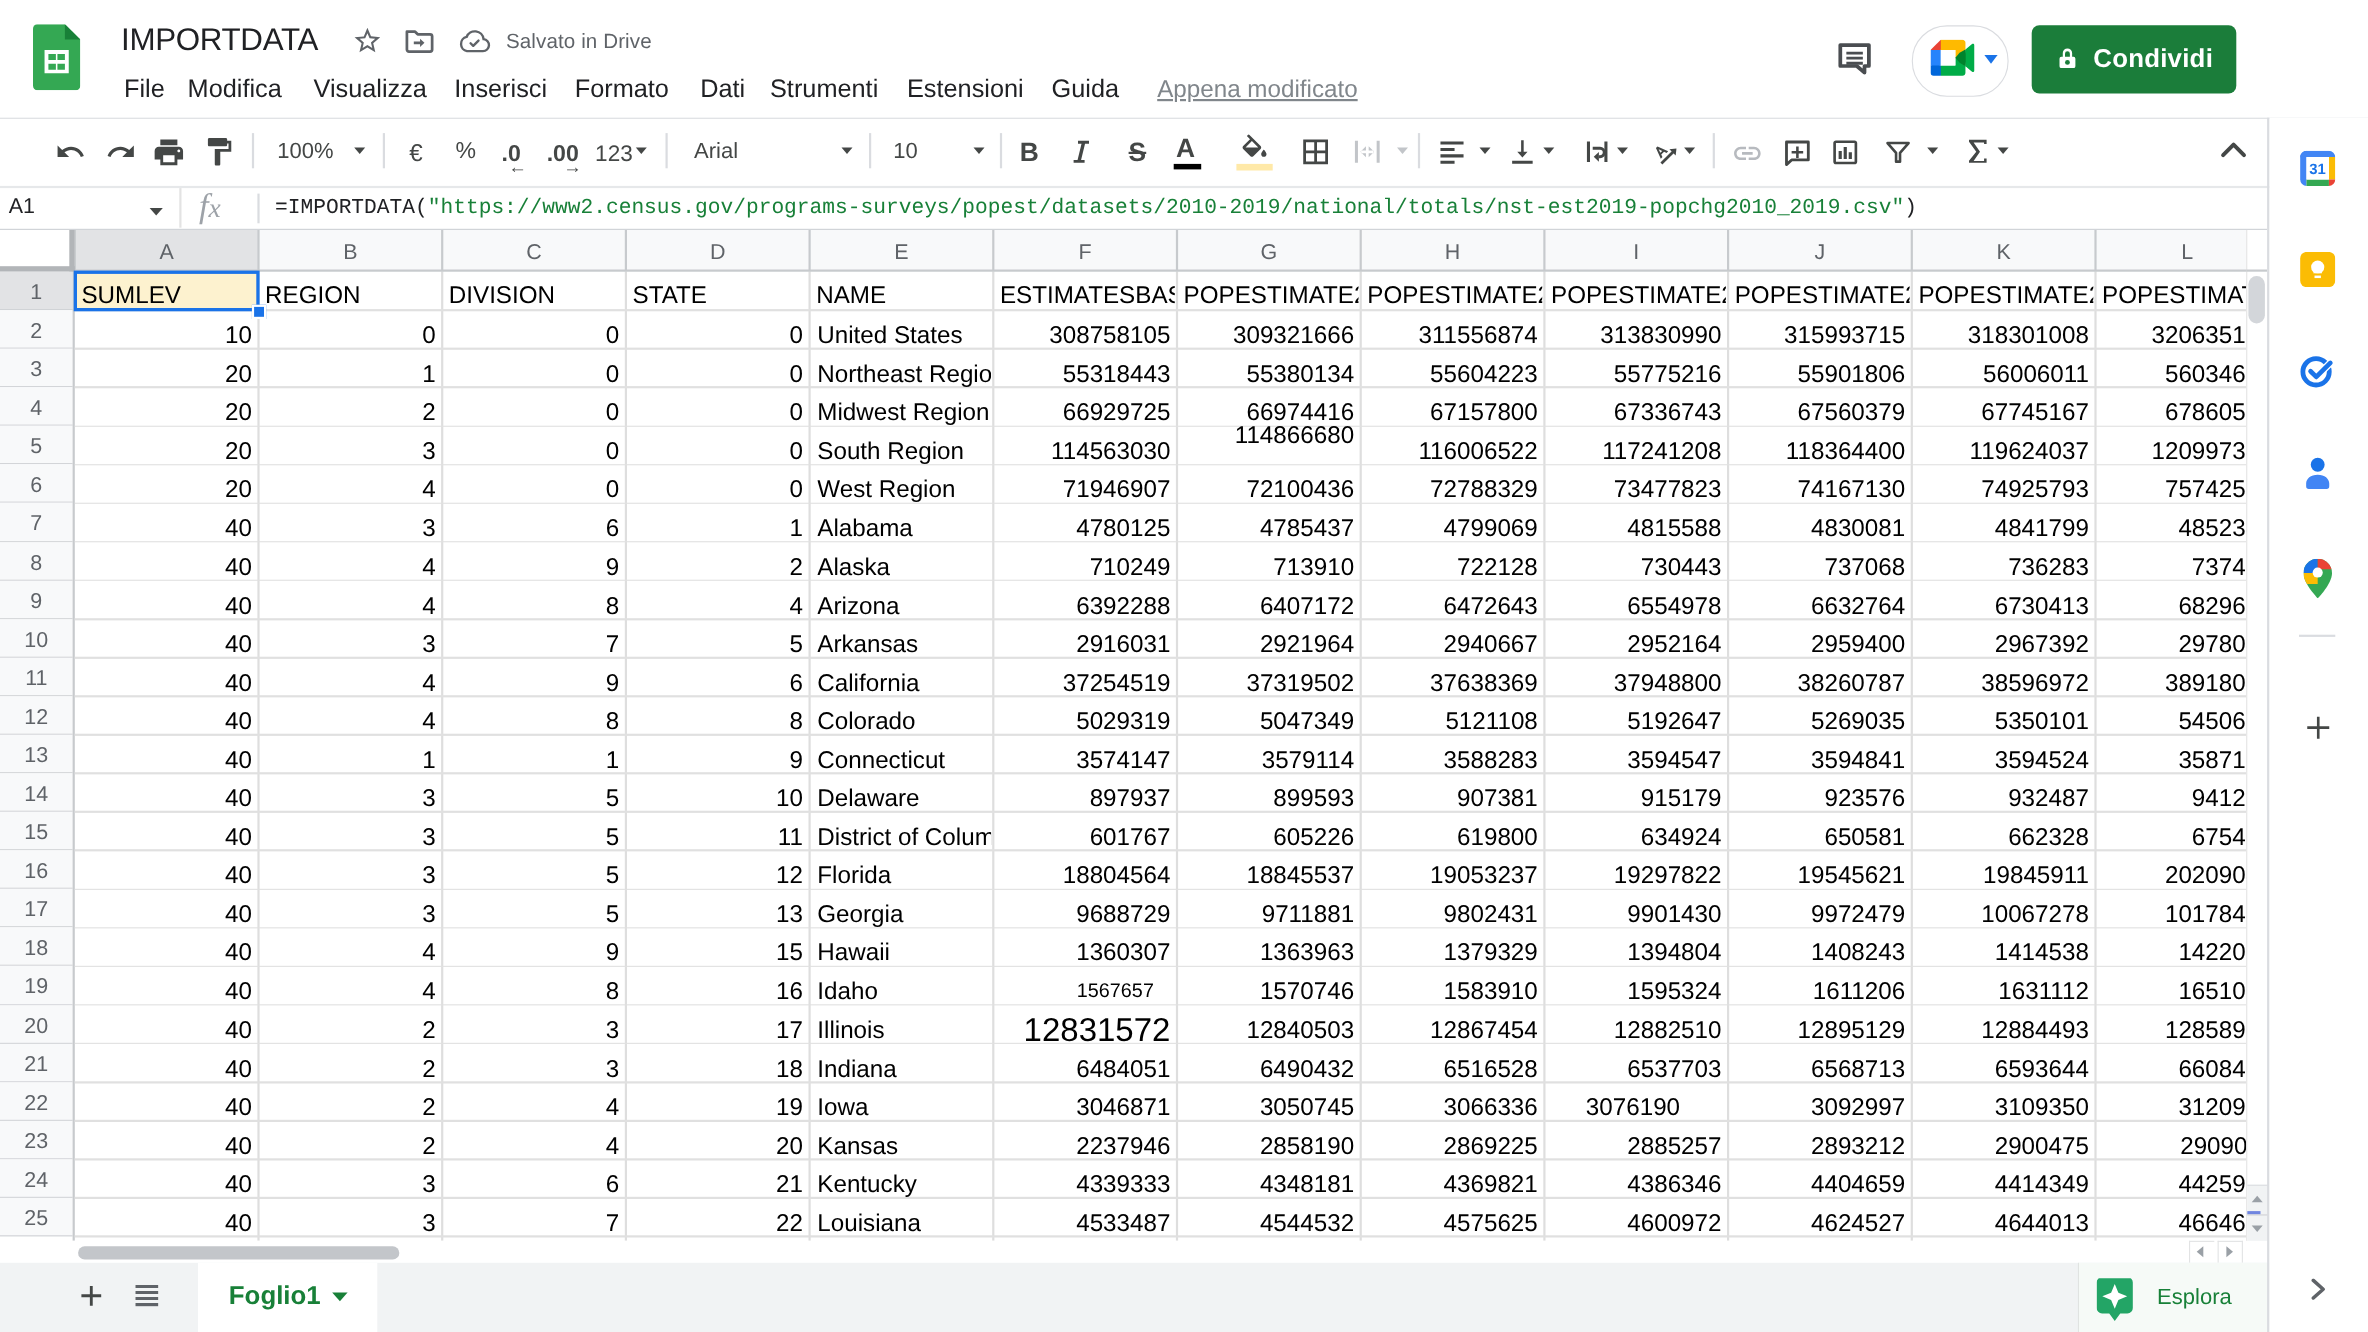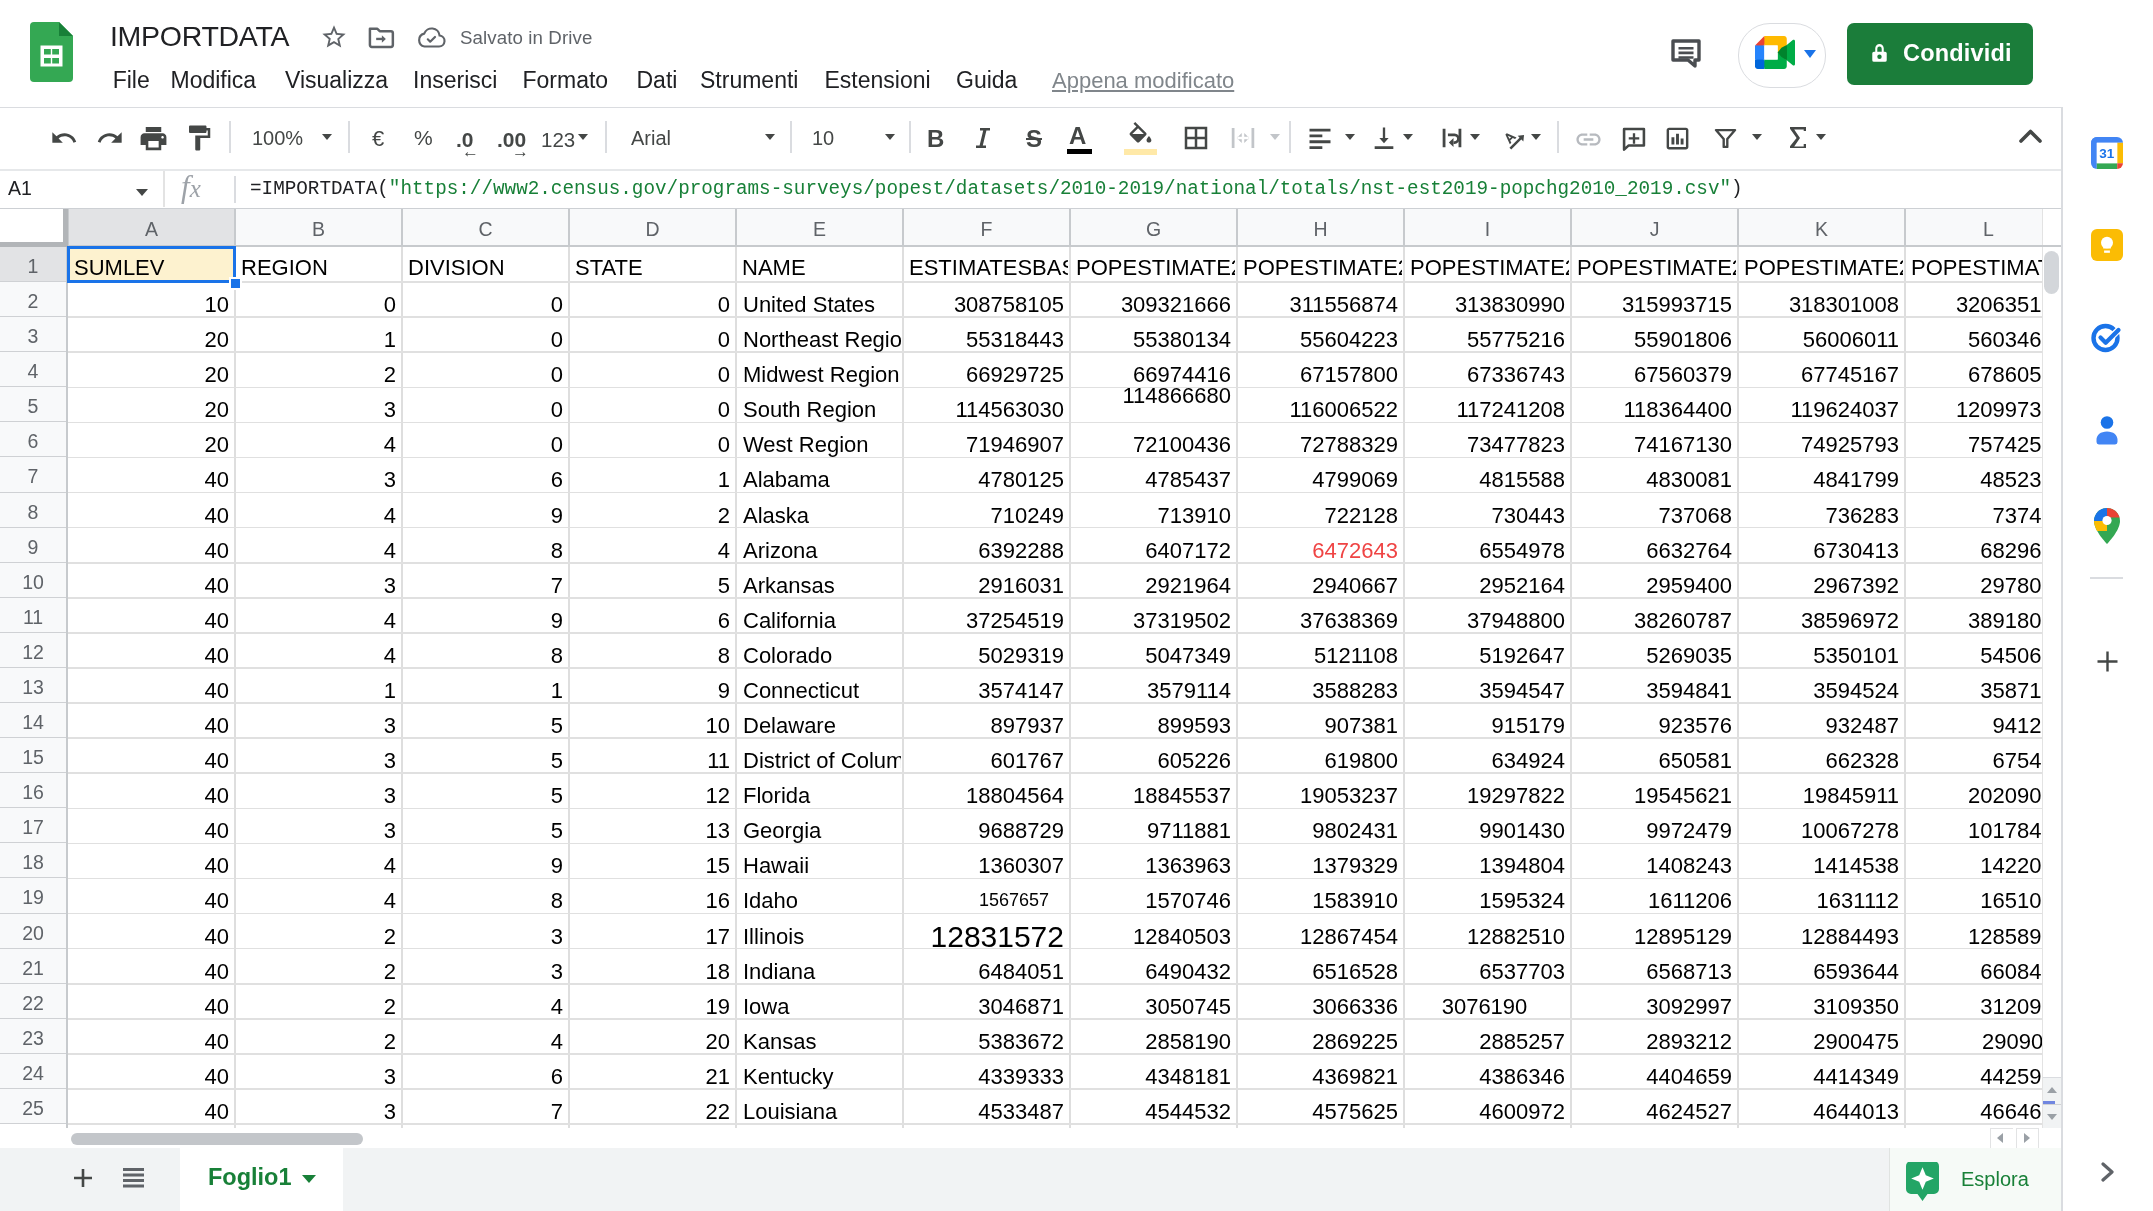--- a/index.html
+++ b/index.html
@@ -391,21 +391,21 @@
 <div class="ab" style="left:1571.0px;top:283.56px;width:161.0px;height:35.08px;line-height:45px;font-size:22px;color:#000;text-align:right;white-space:nowrap">737068</div>
 <div class="ab" style="left:1738.0px;top:283.56px;width:161.0px;height:35.08px;line-height:45px;font-size:22px;color:#000;text-align:right;white-space:nowrap">736283</div>
 <div class="ab" style="left:1905.0px;top:283.56px;width:161.0px;height:35.08px;line-height:45px;font-size:22px;color:#000;text-align:right;white-space:nowrap">737498</div>
 <div class="ab" style="left:68.0px;top:318.64px;width:161.0px;height:35.08px;line-height:45px;font-size:22px;color:#000;text-align:right;white-space:nowrap">40</div>
 <div class="ab" style="left:235.0px;top:318.64px;width:161.0px;height:35.08px;line-height:45px;font-size:22px;color:#000;text-align:right;white-space:nowrap">4</div>
 <div class="ab" style="left:402.0px;top:318.64px;width:161.0px;height:35.08px;line-height:45px;font-size:22px;color:#000;text-align:right;white-space:nowrap">8</div>
 <div class="ab" style="left:569.0px;top:318.64px;width:161.0px;height:35.08px;line-height:45px;font-size:22px;color:#000;text-align:right;white-space:nowrap">4</div>
 <div class="ab" style="left:743.0px;top:318.64px;width:158.0px;height:35.08px;line-height:45px;font-size:22px;color:#000;white-space:nowrap;overflow:hidden">Arizona</div>
 <div class="ab" style="left:903.0px;top:318.64px;width:161.0px;height:35.08px;line-height:45px;font-size:22px;color:#000;text-align:right;white-space:nowrap">6392288</div>
 <div class="ab" style="left:1070.0px;top:318.64px;width:161.0px;height:35.08px;line-height:45px;font-size:22px;color:#000;text-align:right;white-space:nowrap">6407172</div>
-<div class="ab" style="left:1237.0px;top:318.64px;width:161.0px;height:35.08px;line-height:45px;font-size:22px;color:#ef4444;text-align:right;white-space:nowrap">6472643</div>
+<div class="ab" style="left:1237.0px;top:318.64px;width:161.0px;height:35.08px;line-height:45px;font-size:22px;color:#000000;text-align:right;white-space:nowrap">6472643</div>
 <div class="ab" style="left:1404.0px;top:318.64px;width:161.0px;height:35.08px;line-height:45px;font-size:22px;color:#000;text-align:right;white-space:nowrap">6554978</div>
 <div class="ab" style="left:1571.0px;top:318.64px;width:161.0px;height:35.08px;line-height:45px;font-size:22px;color:#000;text-align:right;white-space:nowrap">6632764</div>
 <div class="ab" style="left:1738.0px;top:318.64px;width:161.0px;height:35.08px;line-height:45px;font-size:22px;color:#000;text-align:right;white-space:nowrap">6730413</div>
 <div class="ab" style="left:1905.0px;top:318.64px;width:161.0px;height:35.08px;line-height:45px;font-size:22px;color:#000;text-align:right;white-space:nowrap">6829676</div>
 <div class="ab" style="left:68.0px;top:353.72px;width:161.0px;height:35.08px;line-height:45px;font-size:22px;color:#000;text-align:right;white-space:nowrap">40</div>
 <div class="ab" style="left:235.0px;top:353.72px;width:161.0px;height:35.08px;line-height:45px;font-size:22px;color:#000;text-align:right;white-space:nowrap">3</div>
 <div class="ab" style="left:402.0px;top:353.72px;width:161.0px;height:35.08px;line-height:45px;font-size:22px;color:#000;text-align:right;white-space:nowrap">7</div>
 <div class="ab" style="left:569.0px;top:353.72px;width:161.0px;height:35.08px;line-height:45px;font-size:22px;color:#000;text-align:right;white-space:nowrap">5</div>
 <div class="ab" style="left:743.0px;top:353.72px;width:158.0px;height:35.08px;line-height:45px;font-size:22px;color:#000;white-space:nowrap;overflow:hidden">Arkansas</div>
 <div class="ab" style="left:903.0px;top:353.72px;width:161.0px;height:35.08px;line-height:45px;font-size:22px;color:#000;text-align:right;white-space:nowrap">2916031</div>
@@ -557,21 +557,21 @@
 <div class="ab" style="left:1237.0px;top:774.68px;width:161.0px;height:35.08px;line-height:45px;font-size:22px;color:#000;text-align:right;white-space:nowrap">3066336</div>
 <div class="ab" style="left:1404.0px;top:774.68px;width:161.0px;height:35.08px;line-height:45px;font-size:22px;color:#000;text-align:center;white-space:nowrap">3076190</div>
 <div class="ab" style="left:1571.0px;top:774.68px;width:161.0px;height:35.08px;line-height:45px;font-size:22px;color:#000;text-align:right;white-space:nowrap">3092997</div>
 <div class="ab" style="left:1738.0px;top:774.68px;width:161.0px;height:35.08px;line-height:45px;font-size:22px;color:#000;text-align:right;white-space:nowrap">3109350</div>
 <div class="ab" style="left:1905.0px;top:774.68px;width:161.0px;height:35.08px;line-height:45px;font-size:22px;color:#000;text-align:right;white-space:nowrap">3120960</div>
 <div class="ab" style="left:68.0px;top:809.76px;width:161.0px;height:35.08px;line-height:45px;font-size:22px;color:#000;text-align:right;white-space:nowrap">40</div>
 <div class="ab" style="left:235.0px;top:809.76px;width:161.0px;height:35.08px;line-height:45px;font-size:22px;color:#000;text-align:right;white-space:nowrap">2</div>
 <div class="ab" style="left:402.0px;top:809.76px;width:161.0px;height:35.08px;line-height:45px;font-size:22px;color:#000;text-align:right;white-space:nowrap">4</div>
 <div class="ab" style="left:569.0px;top:809.76px;width:161.0px;height:35.08px;line-height:45px;font-size:22px;color:#000;text-align:right;white-space:nowrap">20</div>
 <div class="ab" style="left:743.0px;top:809.76px;width:158.0px;height:35.08px;line-height:45px;font-size:22px;color:#000;white-space:nowrap;overflow:hidden">Kansas</div>
-<div class="ab" style="left:903.0px;top:809.76px;width:161.0px;height:35.08px;line-height:45px;font-size:22px;color:#000;text-align:right;white-space:nowrap">5383672</div>
+<div class="ab" style="left:903.0px;top:809.76px;width:161.0px;height:35.08px;line-height:45px;font-size:22px;color:#000;text-align:right;white-space:nowrap">2237946</div>
 <div class="ab" style="left:1070.0px;top:809.76px;width:161.0px;height:35.08px;line-height:45px;font-size:22px;color:#000;text-align:right;white-space:nowrap">2858190</div>
 <div class="ab" style="left:1237.0px;top:809.76px;width:161.0px;height:35.08px;line-height:45px;font-size:22px;color:#000;text-align:right;white-space:nowrap">2869225</div>
 <div class="ab" style="left:1404.0px;top:809.76px;width:161.0px;height:35.08px;line-height:45px;font-size:22px;color:#000;text-align:right;white-space:nowrap">2885257</div>
 <div class="ab" style="left:1571.0px;top:809.76px;width:161.0px;height:35.08px;line-height:45px;font-size:22px;color:#000;text-align:right;white-space:nowrap">2893212</div>
 <div class="ab" style="left:1738.0px;top:809.76px;width:161.0px;height:35.08px;line-height:45px;font-size:22px;color:#000;text-align:right;white-space:nowrap">2900475</div>
 <div class="ab" style="left:1905.0px;top:809.76px;width:161.0px;height:35.08px;line-height:45px;font-size:22px;color:#000;text-align:right;white-space:nowrap">2909011</div>
 <div class="ab" style="left:68.0px;top:844.84px;width:161.0px;height:35.08px;line-height:45px;font-size:22px;color:#000;text-align:right;white-space:nowrap">40</div>
 <div class="ab" style="left:235.0px;top:844.84px;width:161.0px;height:35.08px;line-height:45px;font-size:22px;color:#000;text-align:right;white-space:nowrap">3</div>
 <div class="ab" style="left:402.0px;top:844.84px;width:161.0px;height:35.08px;line-height:45px;font-size:22px;color:#000;text-align:right;white-space:nowrap">6</div>
 <div class="ab" style="left:569.0px;top:844.84px;width:161.0px;height:35.08px;line-height:45px;font-size:22px;color:#000;text-align:right;white-space:nowrap">21</div>

